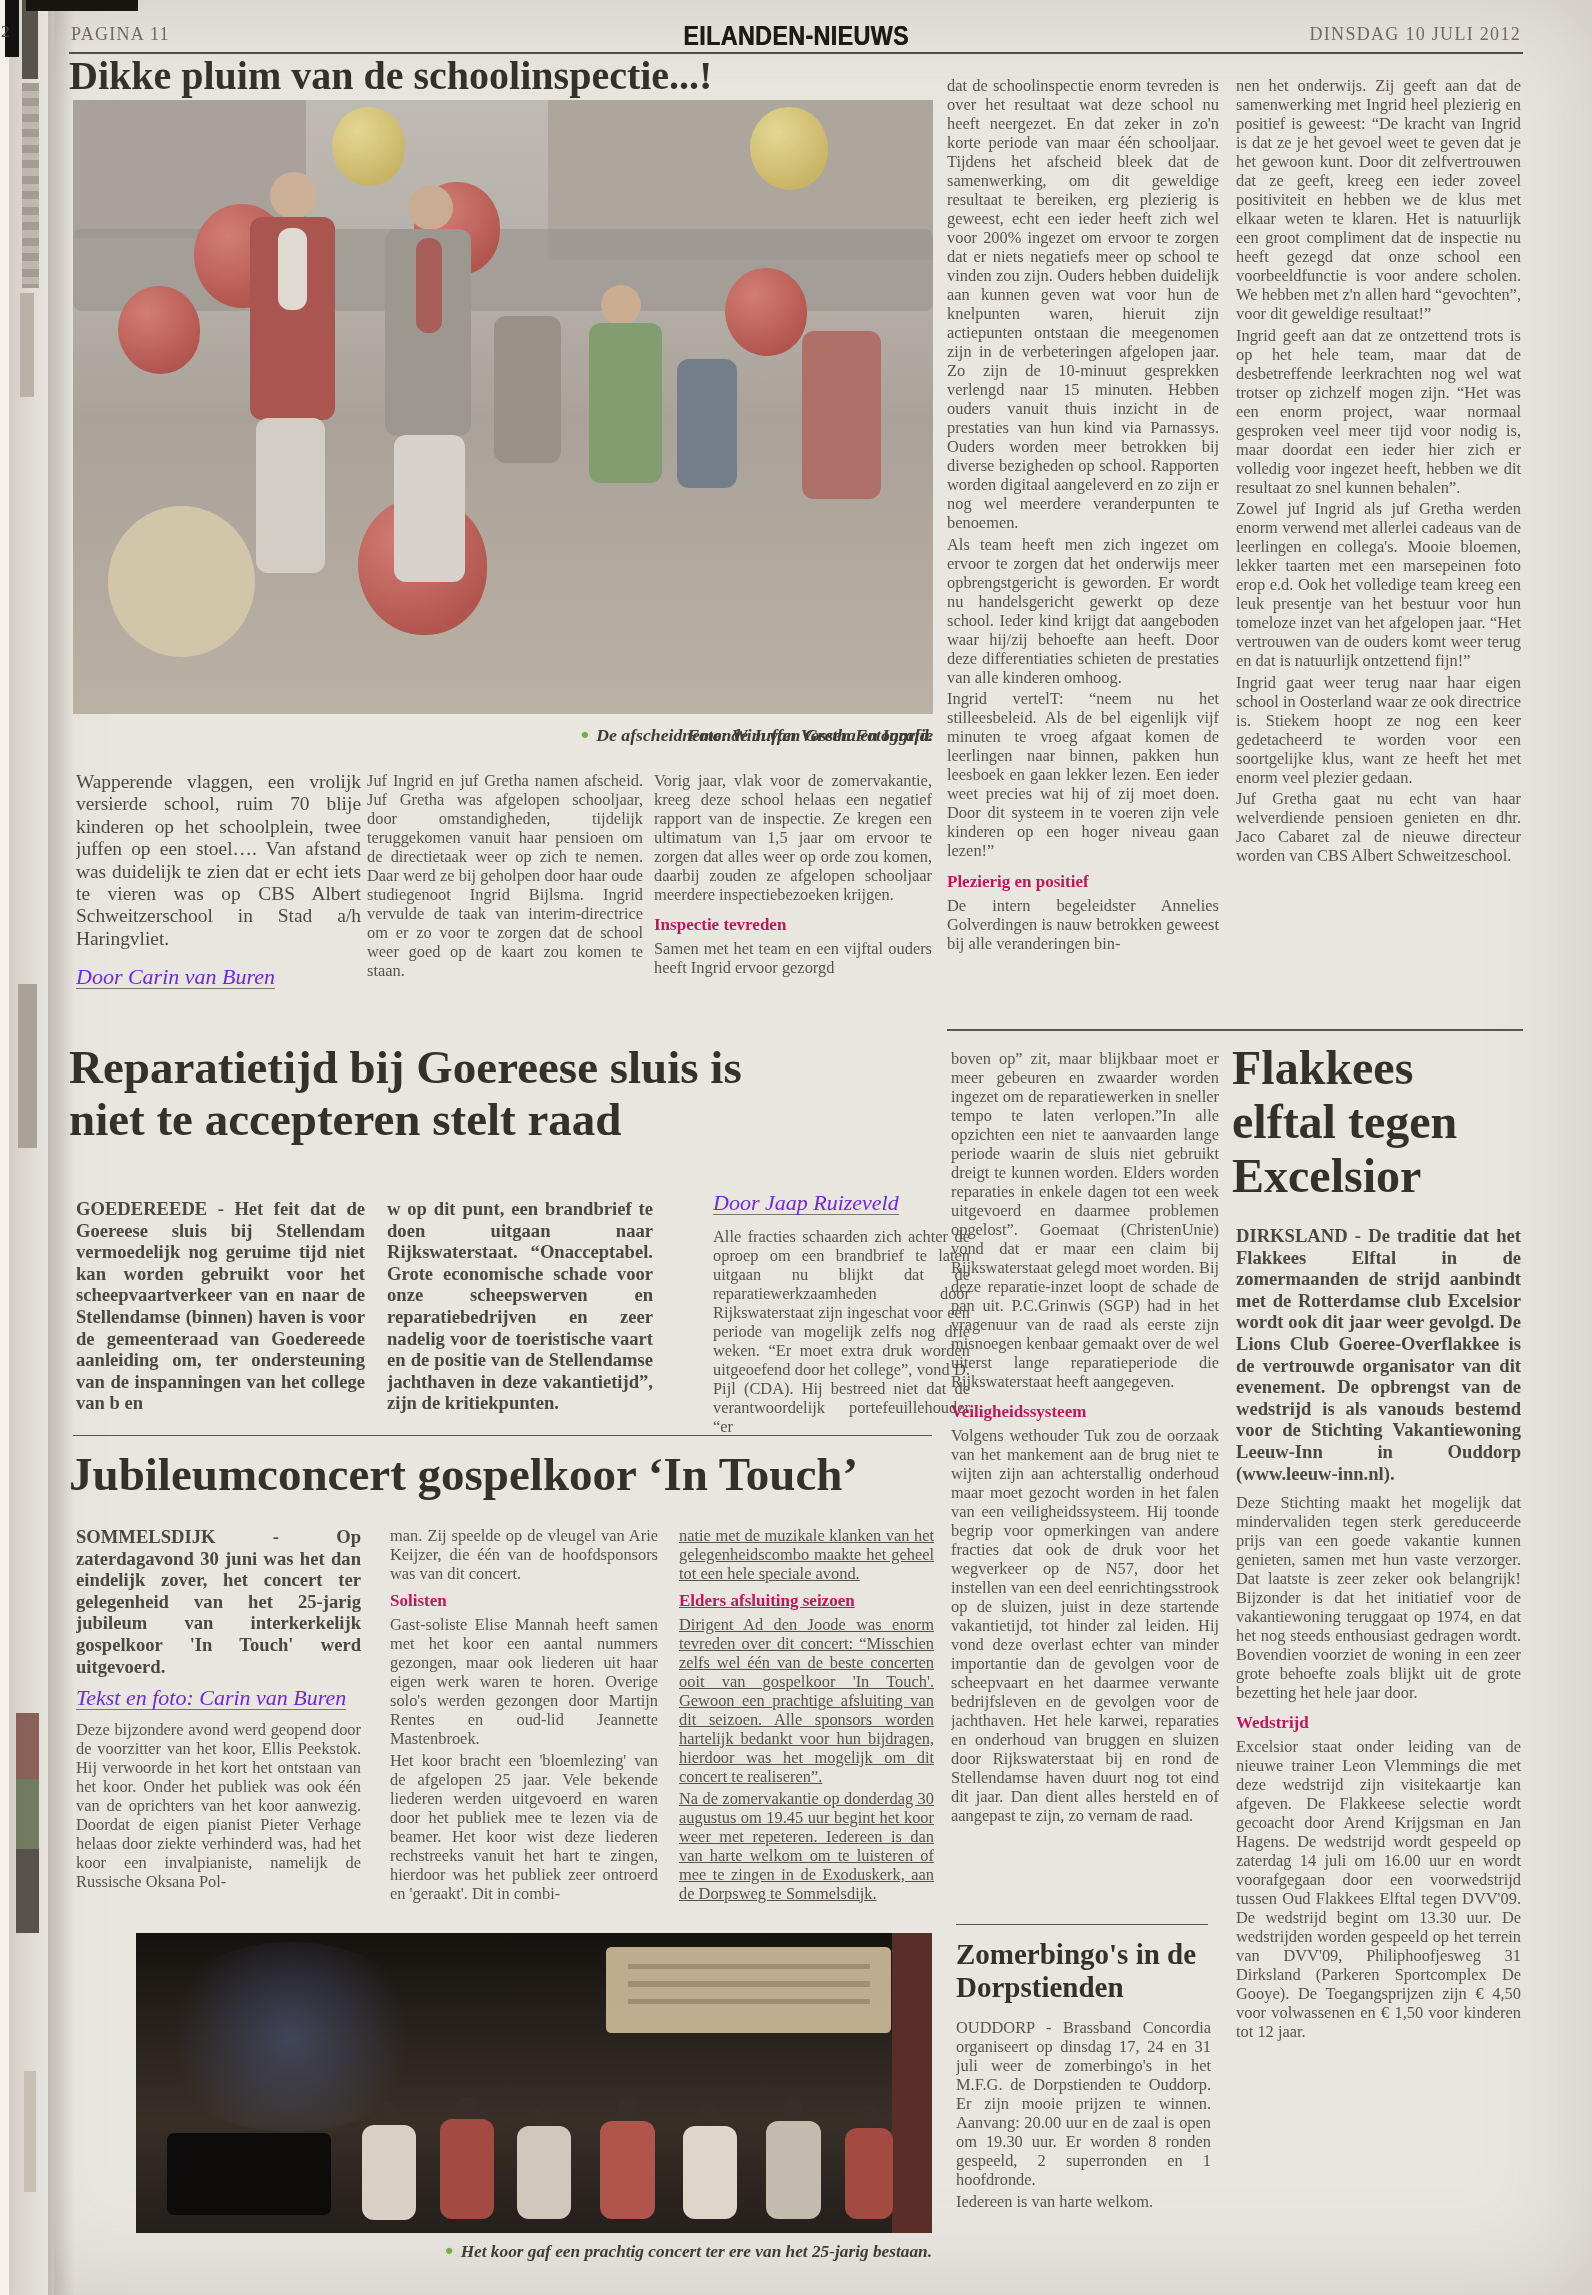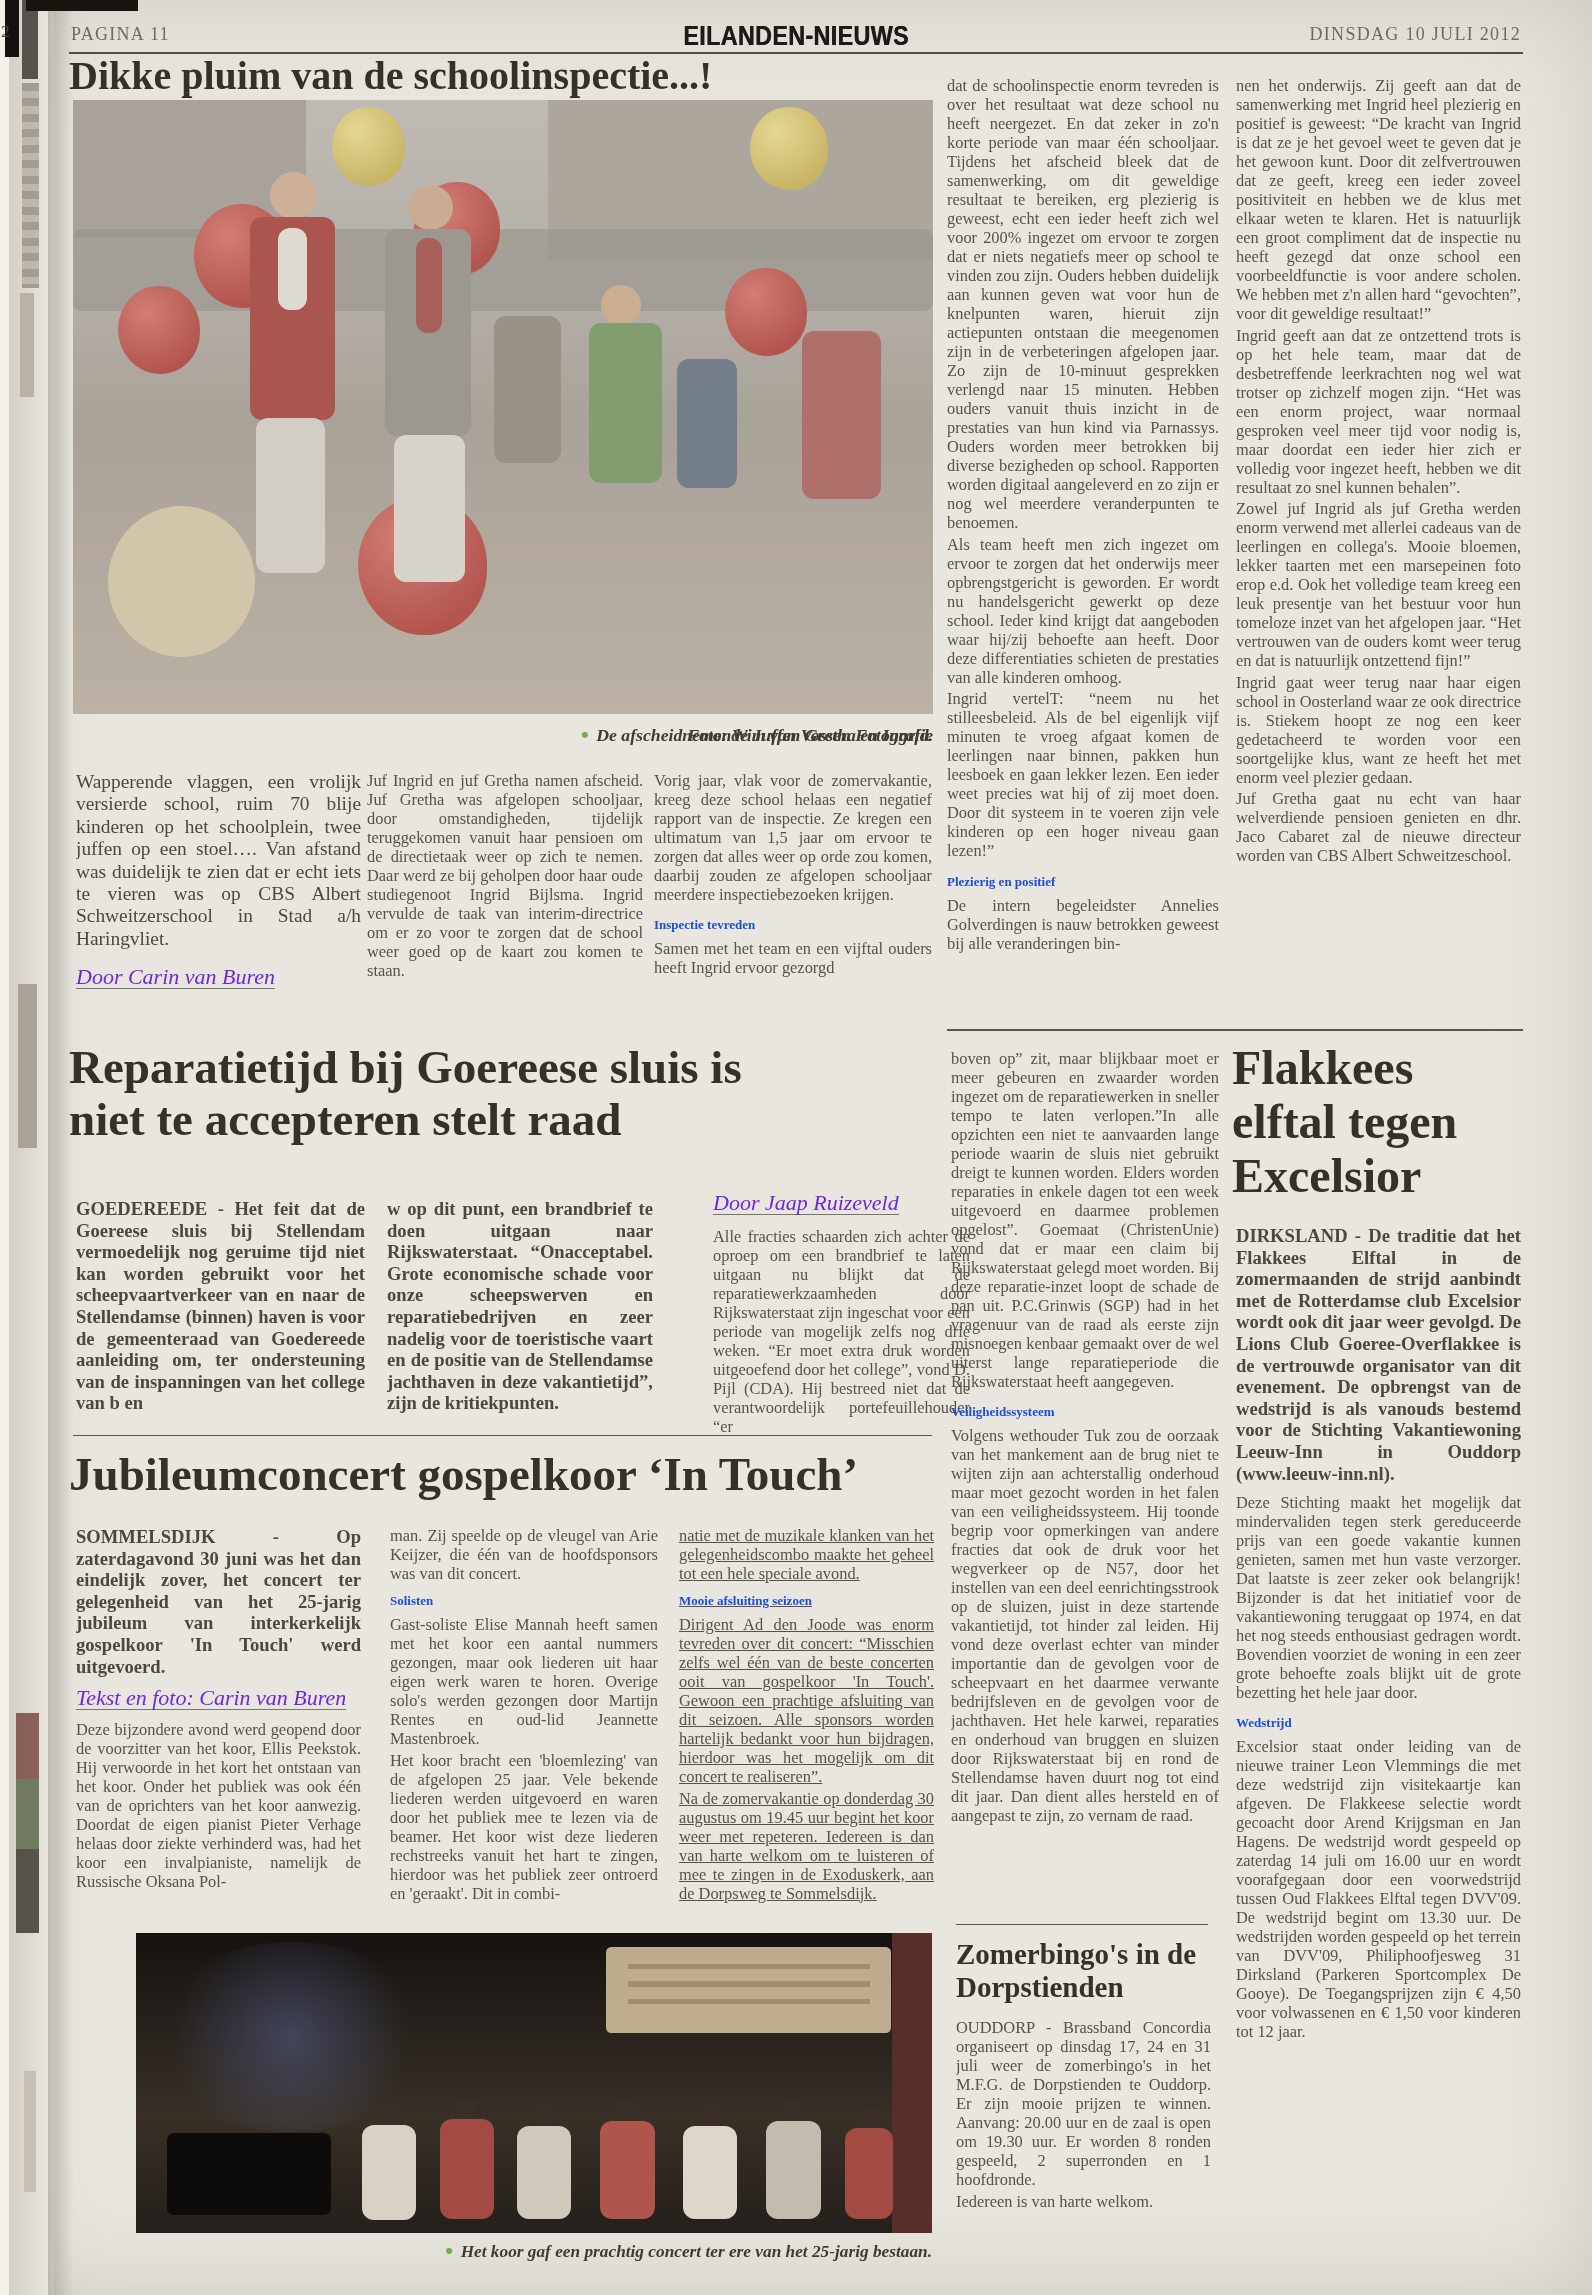--- a/index.html
+++ b/index.html
@@ -29,21 +29,21 @@
   .hdr-masthead{position:absolute;left:537px;top:19px;width:518px;text-align:center;
                 font-family:"Liberation Sans","DejaVu Sans",sans-serif;font-weight:bold;
                 font-size:28.5px;color:#1d1b18;letter-spacing:0.4px;transform:scaleX(.82);
                 text-shadow:0.5px 0 0 #1d1b18;}
   .hdr-rule{position:absolute;left:69px;top:52px;width:1454px;height:1.7px;background:#514d46;}
   
   .col{position:absolute;text-align:justify;color:#56524b;font-size:16.4px;line-height:19px;overflow:hidden;}
   .col p{margin:0 0 2.6px 0;}
   .lead{font-size:19.4px;line-height:22.4px;color:#4c4840;}
   .lead-bold{font-weight:bold;font-size:18.6px;line-height:21.6px;color:#4b4741;}
-  .subhead{color:#1d4ed8;font-weight:bold;font-size:13px;line-height:22.4px;margin:10.4px 0 2.6px 0;}
+  .subhead{color:#be185d;font-weight:bold;font-size:17px;line-height:22.4px;margin:10.4px 0 2.6px 0;}
   .byline{display:inline-block;font-style:italic;font-size:22px;color:#6d28d9;
           border-bottom:1.7px solid #7a756c;padding-bottom:1.7px;margin-top:14px;}
   .headline{position:absolute;font-weight:bold;color:#34312b;}
   .caption-row{position:absolute;font-style:italic;font-weight:bold;font-size:17.7px;color:#3e3b35;text-align:right;}
   .caption-bullet{color:#74b04a;font-style:normal;font-size:14.7px;vertical-align:1.7px;margin-right:7px;}
   .rule{position:absolute;height:1.7px;background:#5a564f;}
   
   .photo1{position:absolute;left:73px;top:100px;width:860px;height:614px;overflow:hidden;
           background:linear-gradient(180deg,#b7b3ac 0%,#aaa49c 32%,#9e968c 52%,#a89d92 74%,#b3a89a 100%);}
   .p1-bldg1{position:absolute;left:475px;top:0;width:385px;height:160px;background:#a19a91;}
@@ -202,21 +202,21 @@
     <p>Deze bijzondere avond werd geopend door de voorzitter van het koor, Ellis Peekstok. Hij verwoorde in het kort het ontstaan van het koor. Onder het publiek was ook één van de oprichters van het koor aanwezig. Doordat de eigen pianist Pieter Verhage helaas door ziekte verhinderd was, had het koor een invalpianiste, namelijk de Russische Oksana Pol-</p>
   </div>
   <div class="col" style="left:390px;top:1526px;width:268px;height:388px;">
     <p>man. Zij speelde op de vleugel van Arie Keijzer, die één van de hoofdsponsors was van dit concert.</p>
     <div class="subhead" style="margin-top:7px;">Solisten</div>
     <p>Gast-soliste Elise Mannah heeft samen met het koor een aantal nummers gezongen, maar ook liederen uit haar eigen werk waren te horen. Overige solo's werden gezongen door Martijn Rentes en oud-lid Jeannette Mastenbroek.</p>
     <p>Het koor bracht een 'bloemlezing' van de afgelopen 25 jaar. Vele bekende liederen werden uitgevoerd en waren door het publiek mee te lezen via de beamer. Het koor wist deze liederen rechstreeks vanuit het hart te zingen, hierdoor was het publiek zeer ontroerd en 'geraakt'. Dit in combi-</p>
   </div>
   <div class="col" style="left:679px;top:1526px;width:255px;height:388px;text-decoration:underline;">
     <p>natie met de muzikale klanken van het gelegenheidscombo maakte het geheel tot een hele speciale avond.</p>
-    <div class="subhead" style="margin-top:7px;">Mooie afsluiting seizoen</div>
+    <div class="subhead" style="margin-top:7px;">Elders afsluiting seizoen</div>
     <p>Dirigent Ad den Joode was enorm tevreden over dit concert: “Misschien zelfs wel één van de beste concerten ooit van gospelkoor 'In Touch'. Gewoon een prachtige afsluiting van dit seizoen. Alle sponsors worden hartelijk bedankt voor hun bijdragen, hierdoor was het mogelijk om dit concert te realiseren”.</p>
     <p>Na de zomervakantie op donderdag 30 augustus om 19.45 uur begint het koor weer met repeteren. Iedereen is dan van harte welkom om te luisteren of mee te zingen in de Exoduskerk, aan de Dorpsweg te Sommelsdijk.</p>
   </div>
 
   <div class="photo2">
     <div class="p2-glow"></div>
     <div class="p2-banner"></div>
     <div class="p2-banner-lines"></div>
     <div class="p2-curtain"></div>
     <div class="p2-piano"></div>

